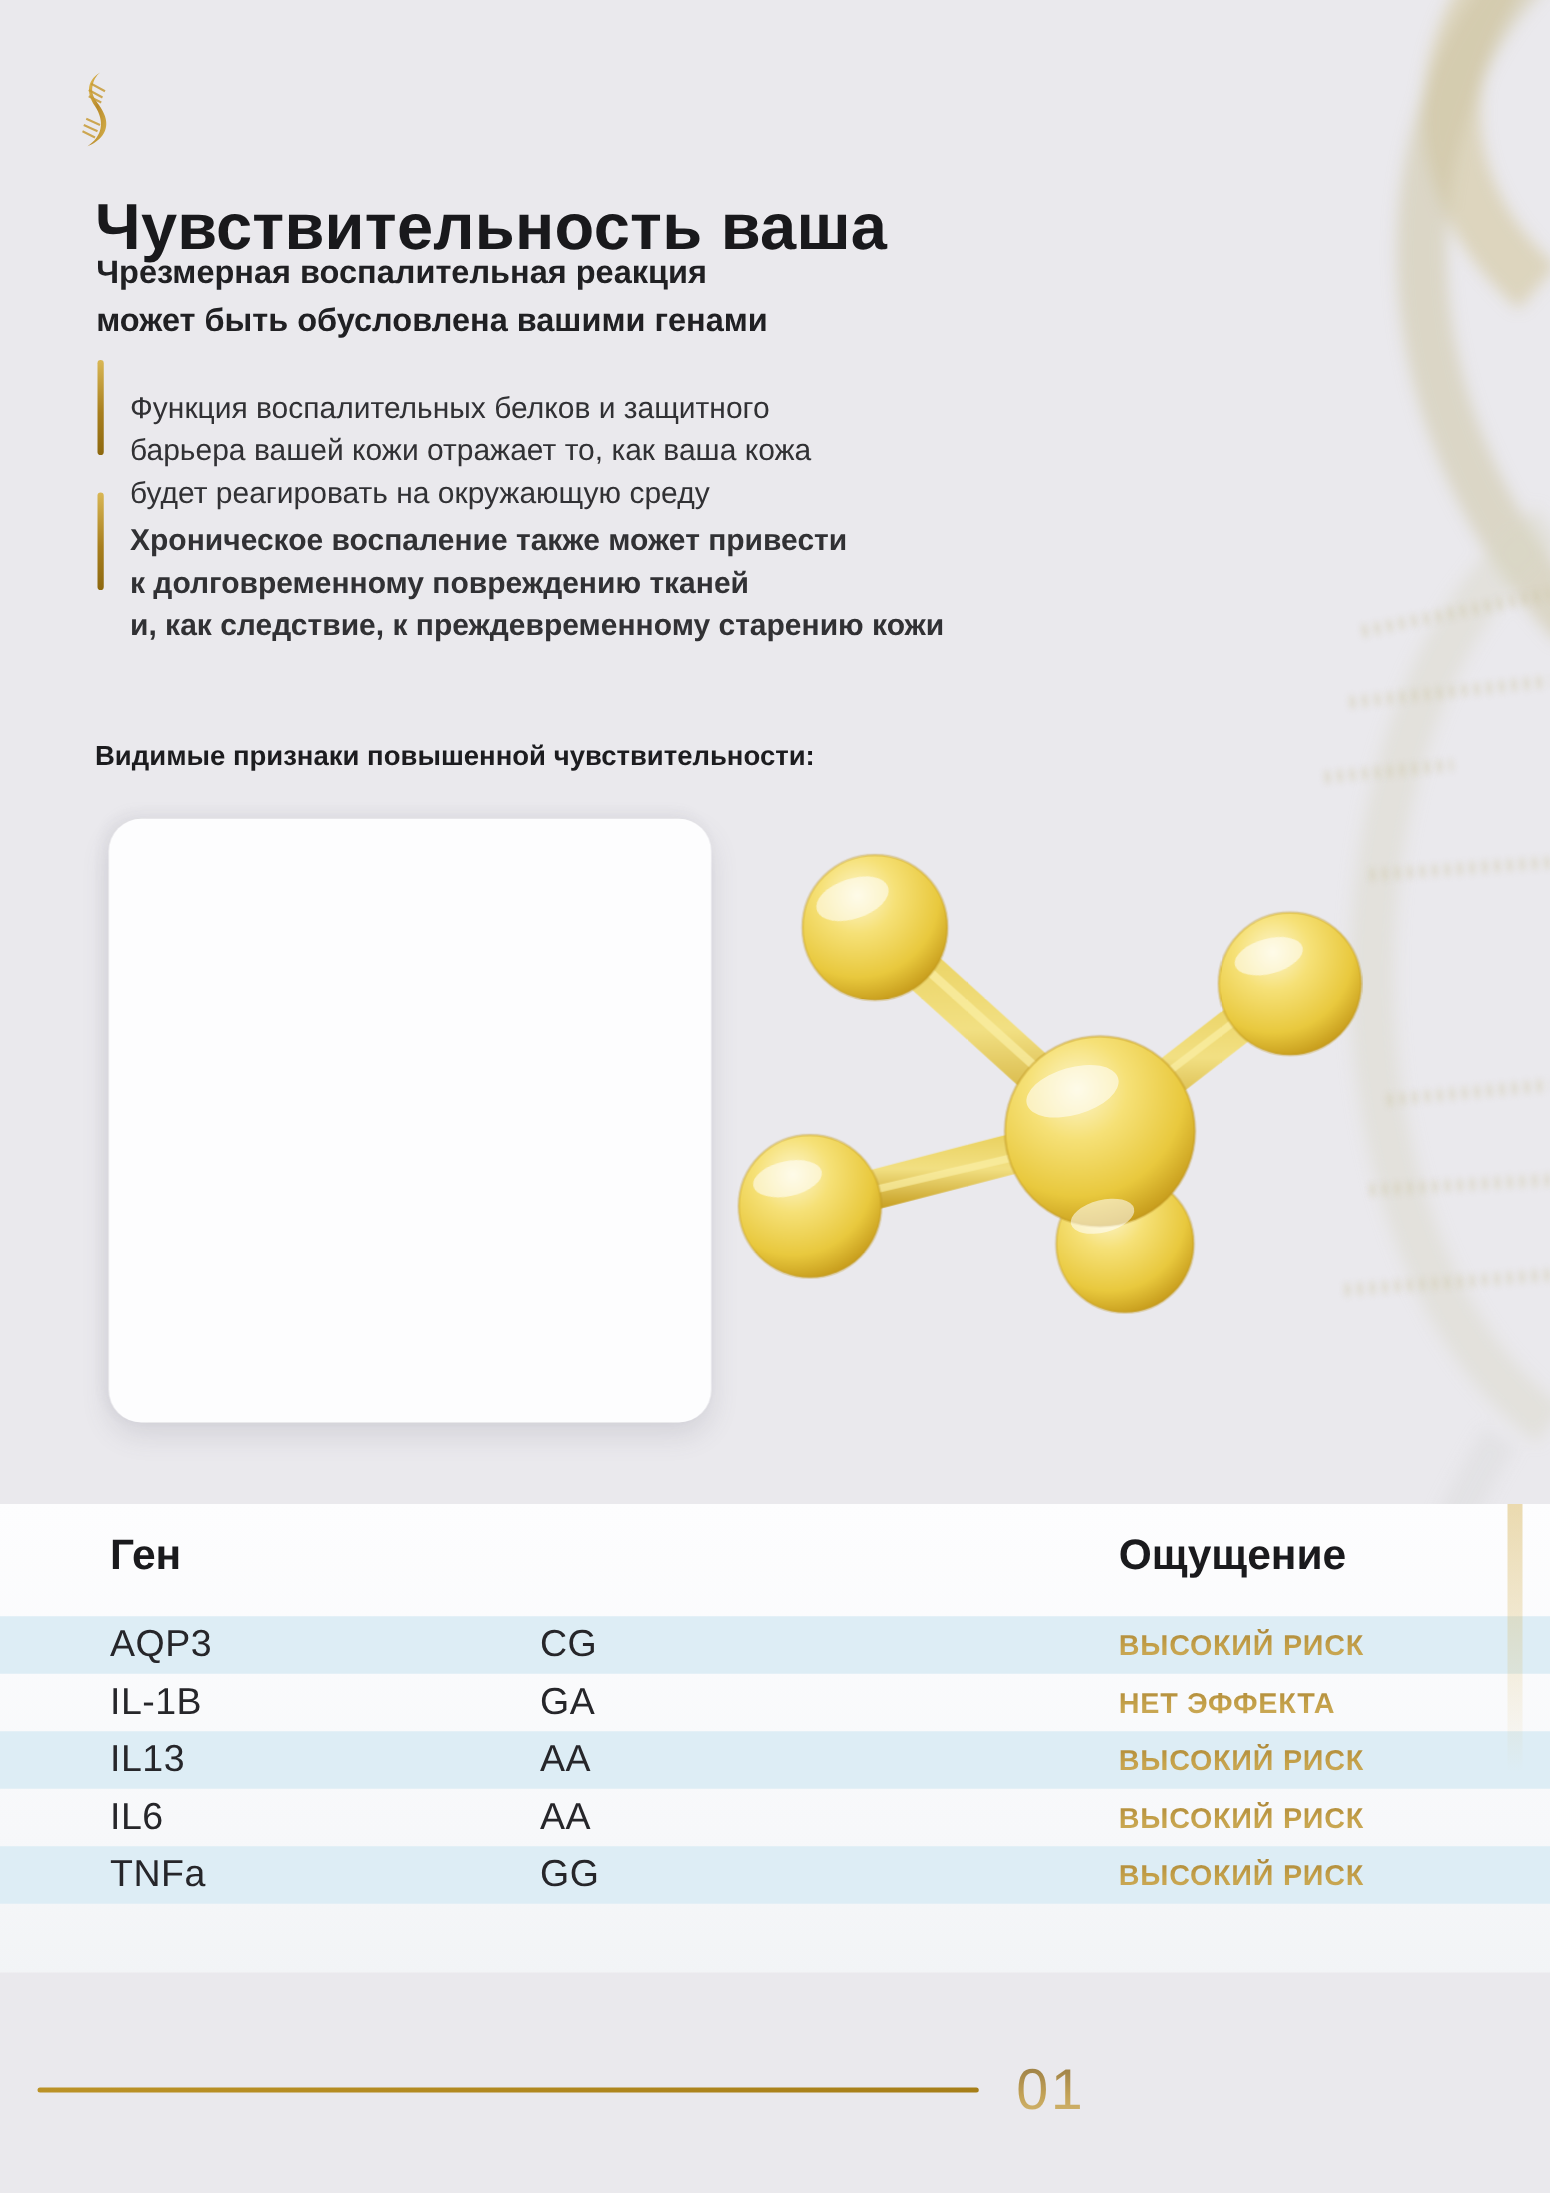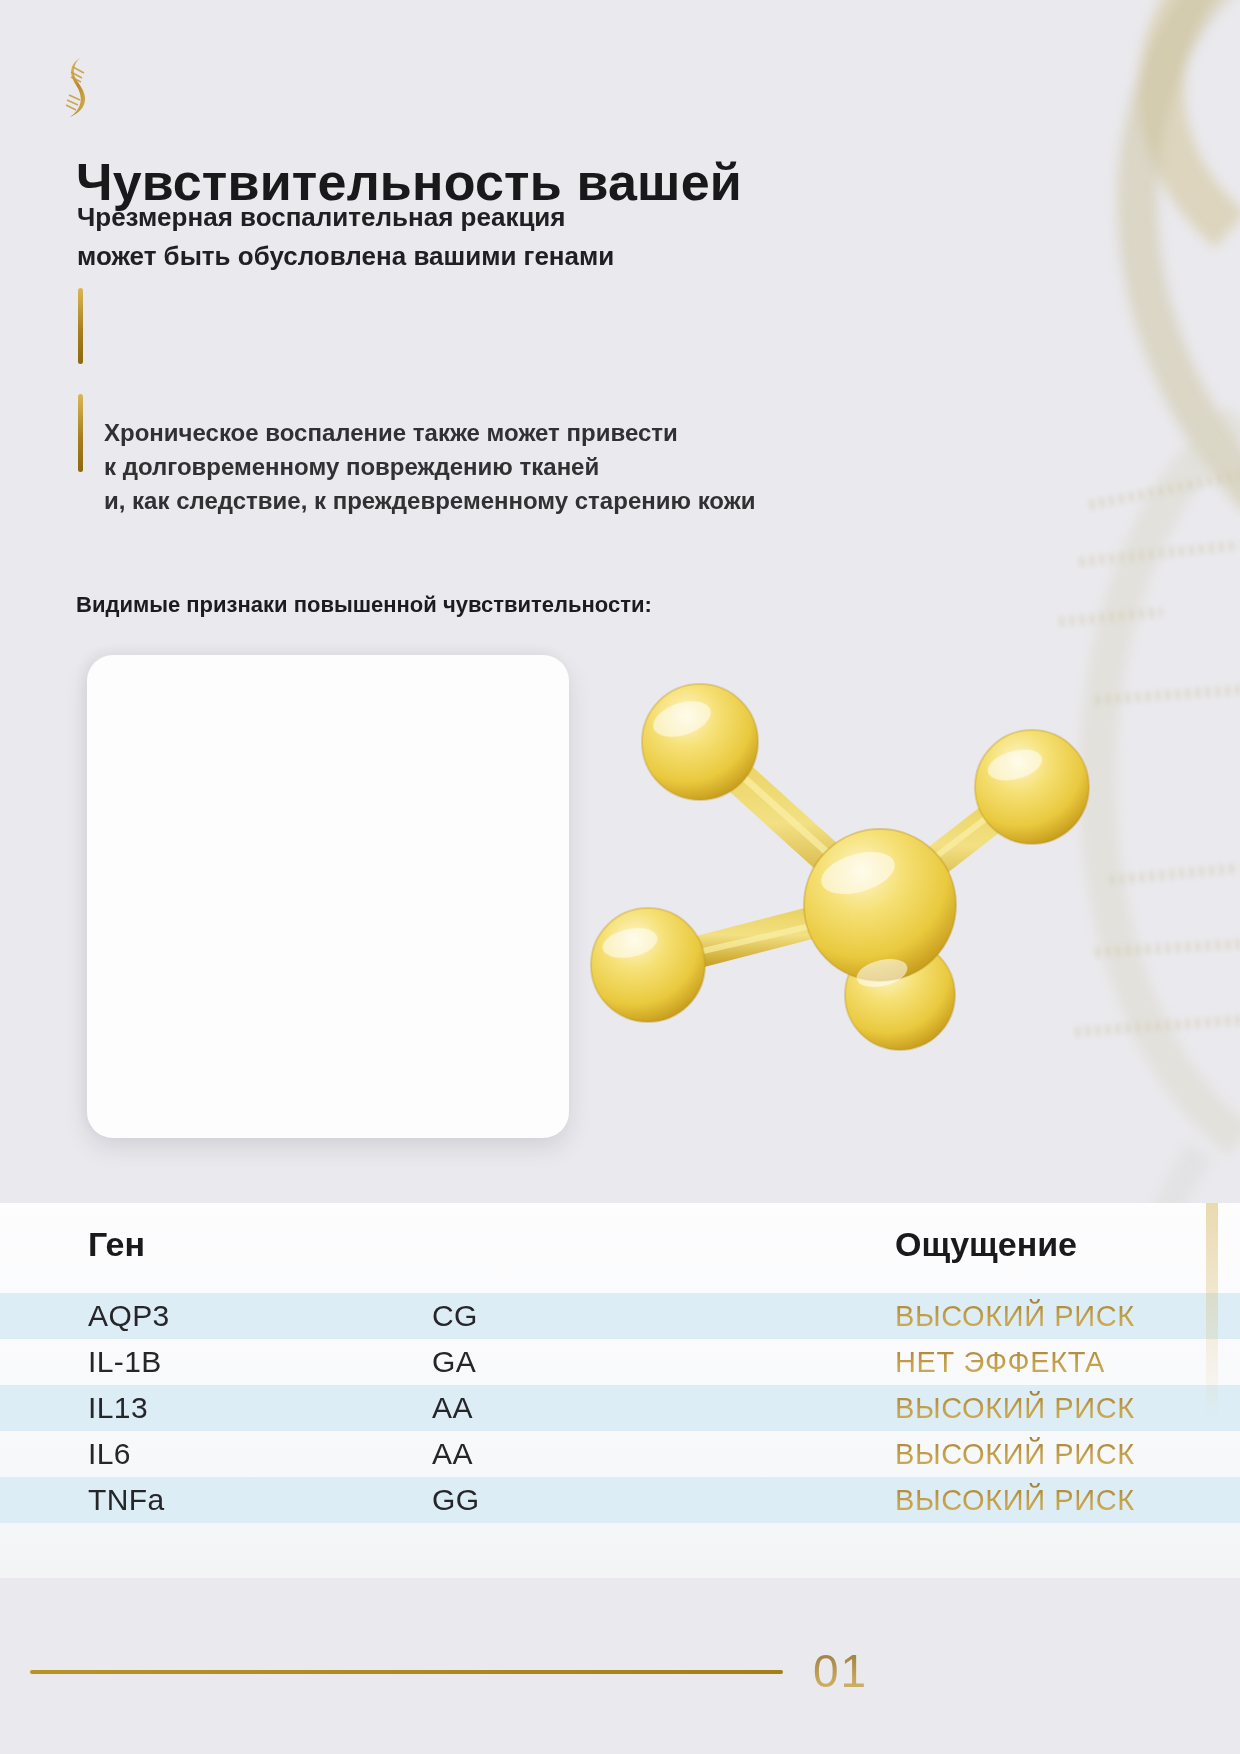--- a/index.html
+++ b/index.html
@@ -67,21 +67,21 @@
   .t-head .cell{position:absolute;font-size:34px;font-weight:800;color:#1a1a1d;line-height:46px;}
   .t-rows{position:absolute;top:90px;left:0;width:1053px;}
   .t-row{position:relative;width:1240px;height:46px;}
   .t-row:nth-child(odd){background:#ddedf5;}
   .t-row .cell{position:absolute;top:0;line-height:46px;}
   .cell.c1{left:88px;}
   .cell.c2{left:432px;}
   .cell.c3{left:895px;}
   .gene,.geno{font-size:30px;color:#26262a;font-weight:400;letter-spacing:.4px;}
   .result{
-    font-size:29px;font-weight:400;letter-spacing:.6px;
+    font-size:23px;font-weight:700;letter-spacing:.6px;
     background:linear-gradient(180deg,#9d762a 0%,#c5a24b 55%,#d2b468 100%);
     -webkit-background-clip:text;background-clip:text;color:#b9923c;text-align:right;-webkit-text-fill-color:transparent;
   }
   
   .footer-line{
     position:absolute;left:30px;top:1670px;width:753px;height:4px;z-index:3;
     background:linear-gradient(90deg,#bb9226,#a67e18);border-radius:2px;
   }
   .page-num{
     position:absolute;left:813px;top:1644px;z-index:3;
@@ -137,25 +137,28 @@
     <g stroke="#c79b36" stroke-width="1.6" opacity=".85">
       <path d="M13,12 L24,18"></path>
         <path d="M11,17 L22,23"></path>
         <path d="M11,22 L21,27"></path>
       <path d="M9,40 L20,45"></path>
         <path d="M7,45 L18,50"></path>
         <path d="M6,50 L16,55"></path>
     </g>
   </svg>
 
-  <h1 class="title">Чувствительность вашей</h1>
+  <h1 class="title">Чувствительность ваша</h1>
   <div class="subtitle pre">Чрезмерная воспалительная реакция
 может быть обусловлена вашими генами</div>
 
   <div class="para-bar bar1"></div>
+  <p class="para p1 pre">Функция воспалительных белков и защитного
+барьера вашей кожи отражает то, как ваша кожа
+будет реагировать на окружающую среду</p>
   <div class="para-bar bar2"></div>
   <p class="para p2 pre">Хроническое воспаление также может привести
 к долговременному повреждению тканей
 и, как следствие, к преждевременному старению кожи</p>
 
   <div class="signs-heading">Видимые признаки повышенной чувствительности:</div>
 
   <div class="card"></div>
 
   <div class="sign-item si1" style="left:118px">

